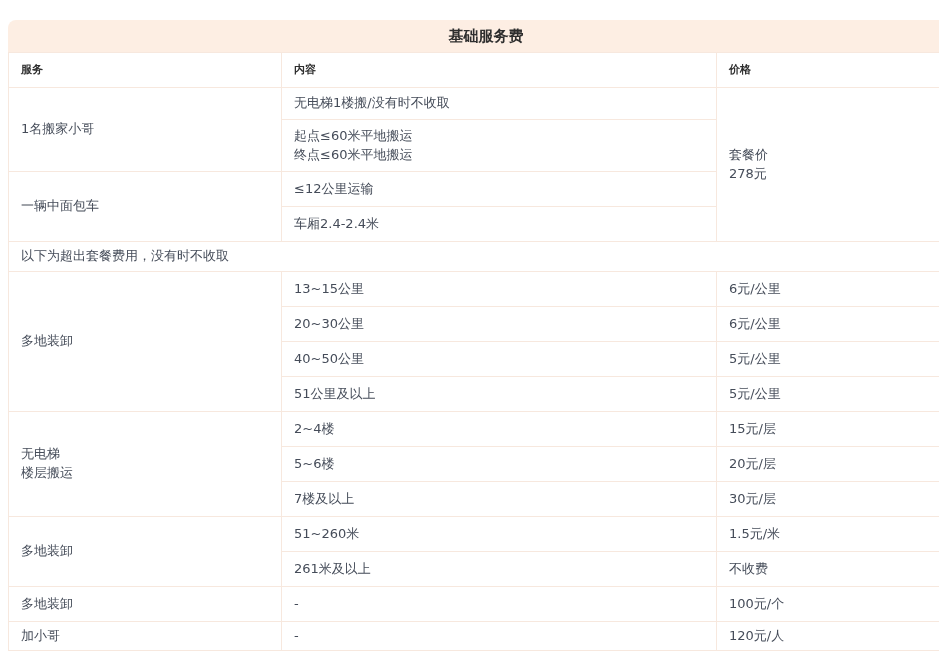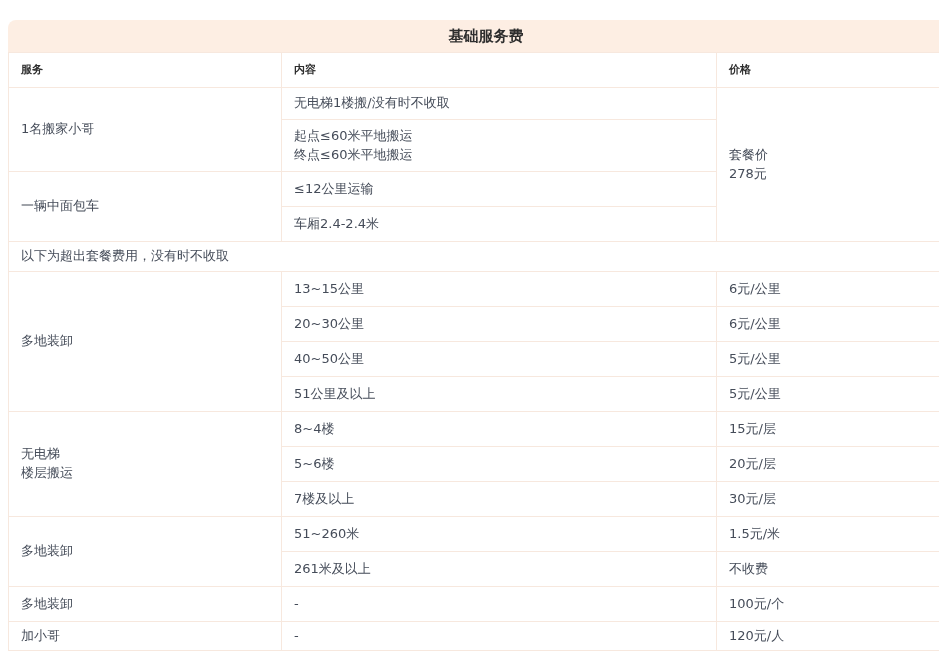--- a/index.html
+++ b/index.html
@@ -113,21 +113,21 @@
         <td>5元/公里</td>
       </tr>
       <tr class="r-std">
         <td>51公里及以上</td>
         <td>5元/公里</td>
       </tr>
 
       <tr class="r-std">
         <td rowspan="3">无电梯
 楼层搬运</td>
-        <td>8~4楼</td>
+        <td>2~4楼</td>
         <td>15元/层</td>
       </tr>
       <tr class="r-std">
         <td>5~6楼</td>
         <td>20元/层</td>
       </tr>
       <tr class="r-std">
         <td>7楼及以上</td>
         <td>30元/层</td>
       </tr>

